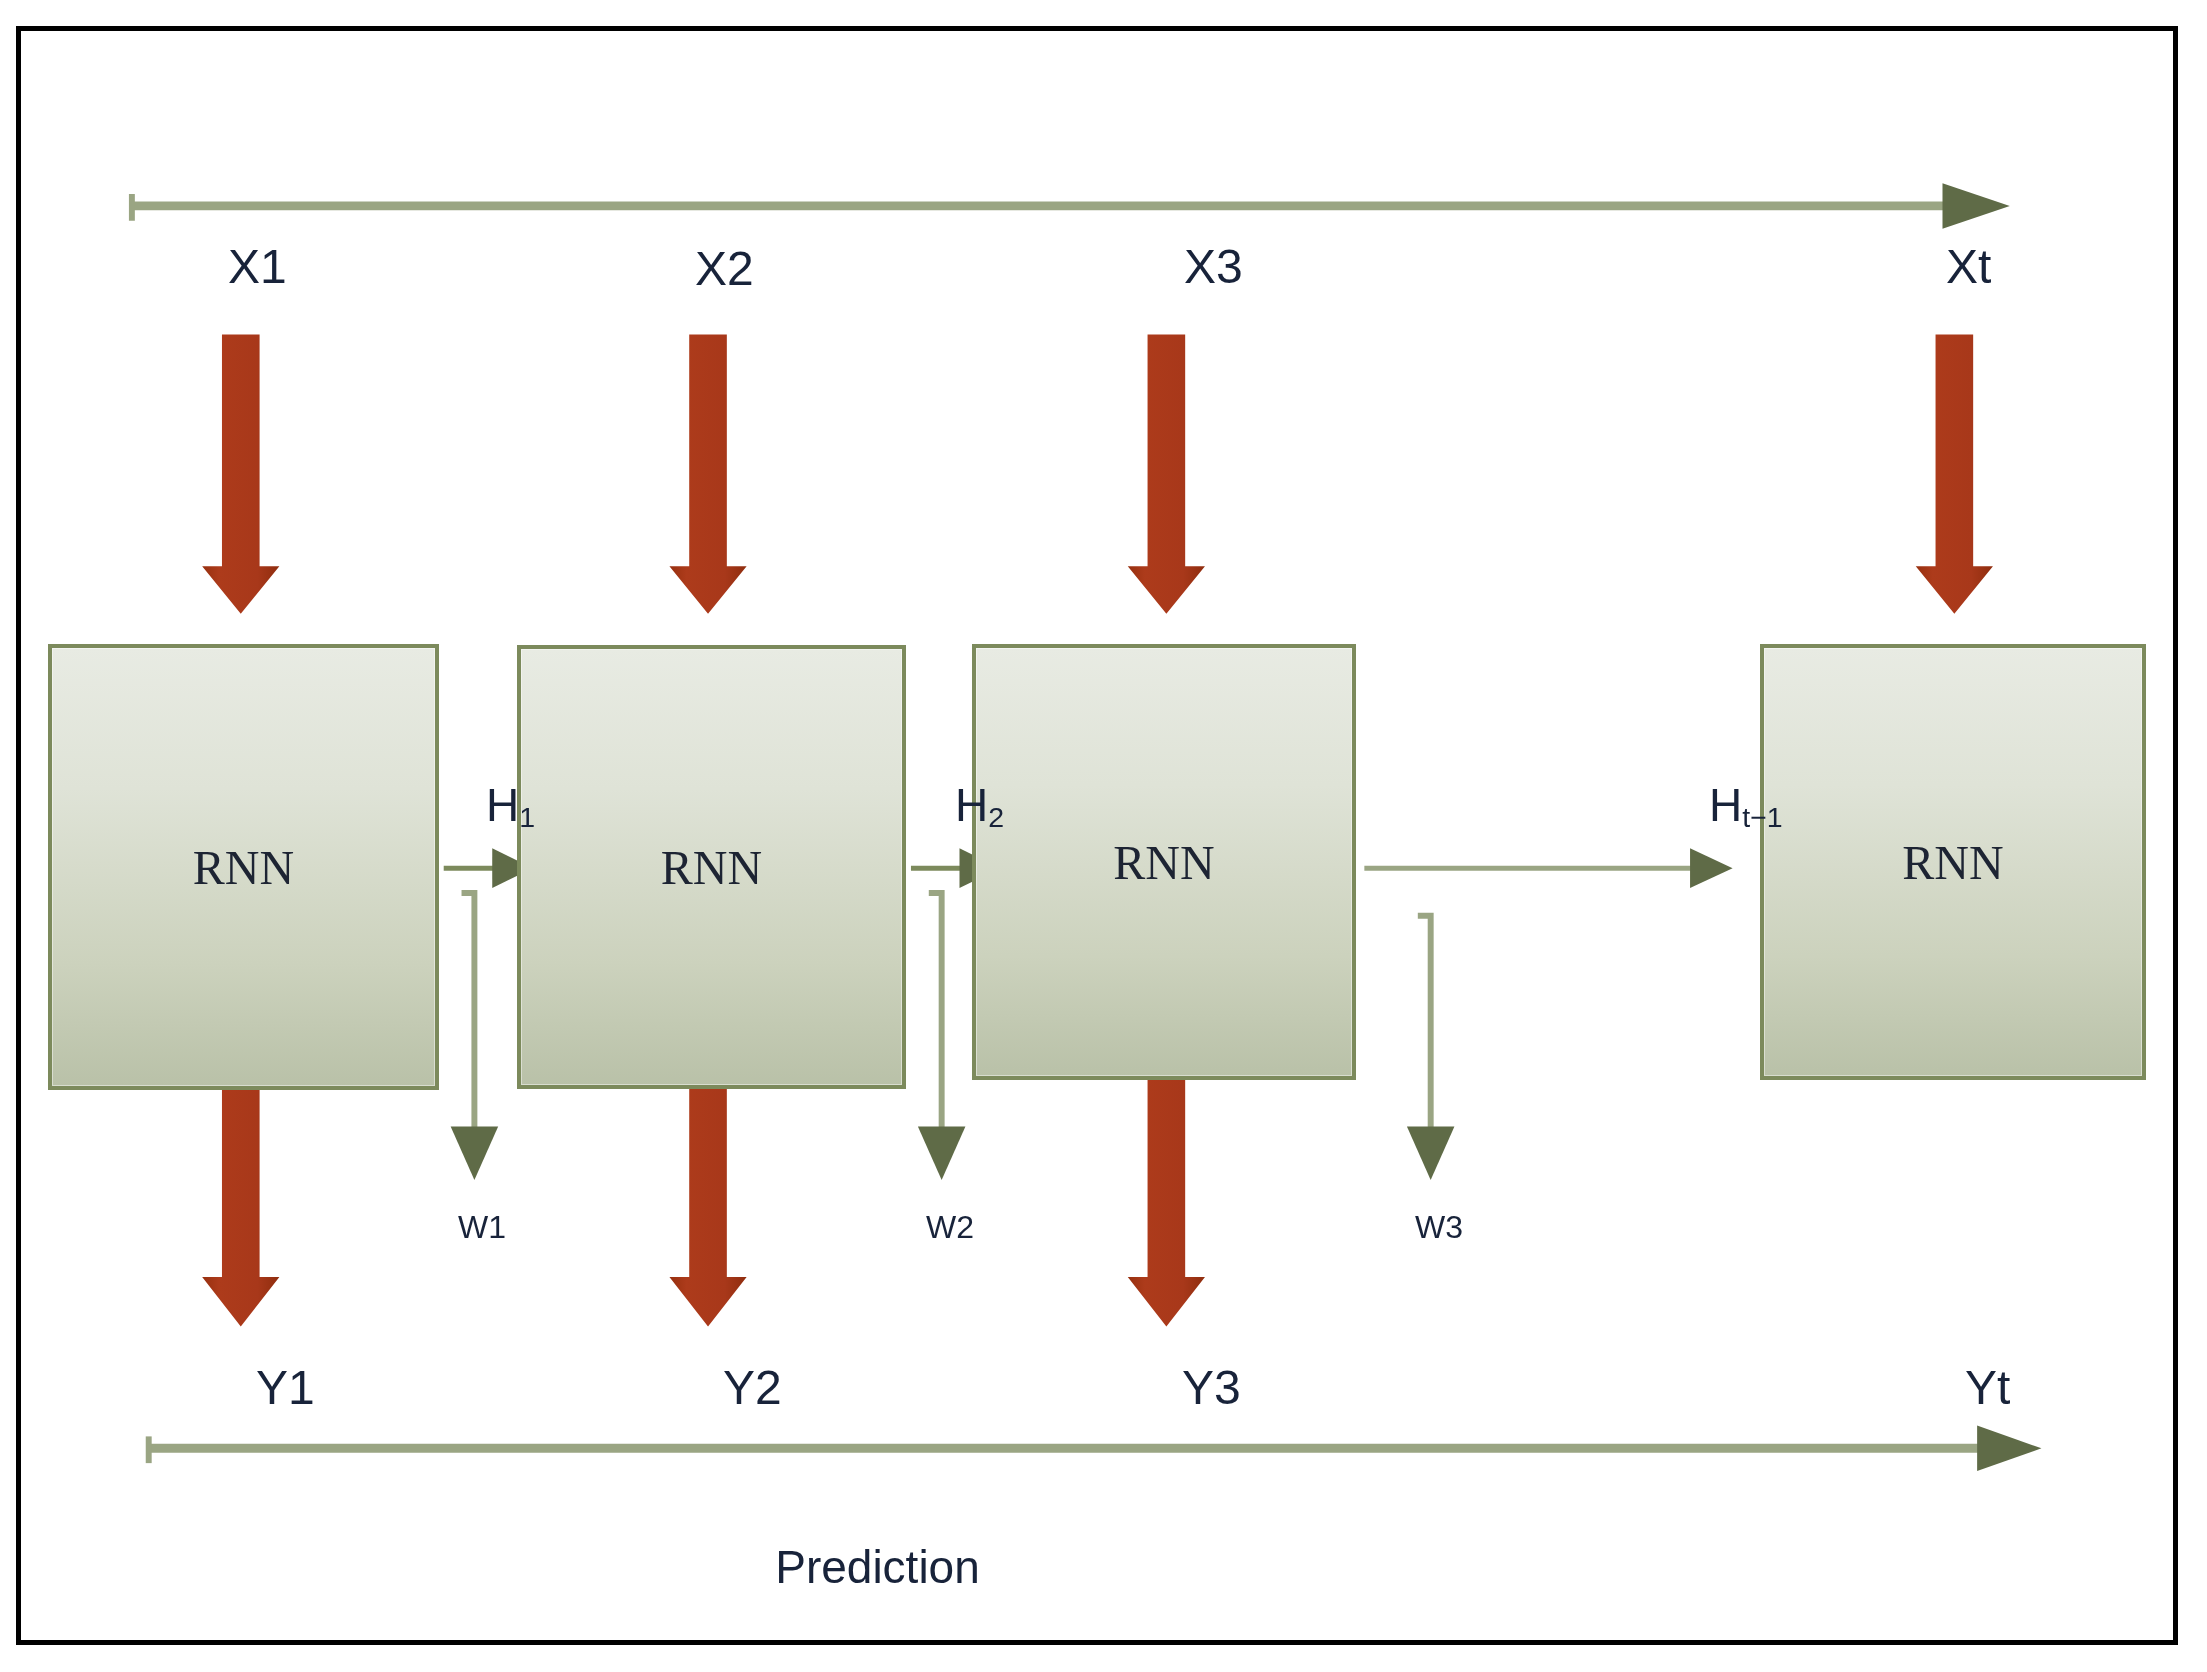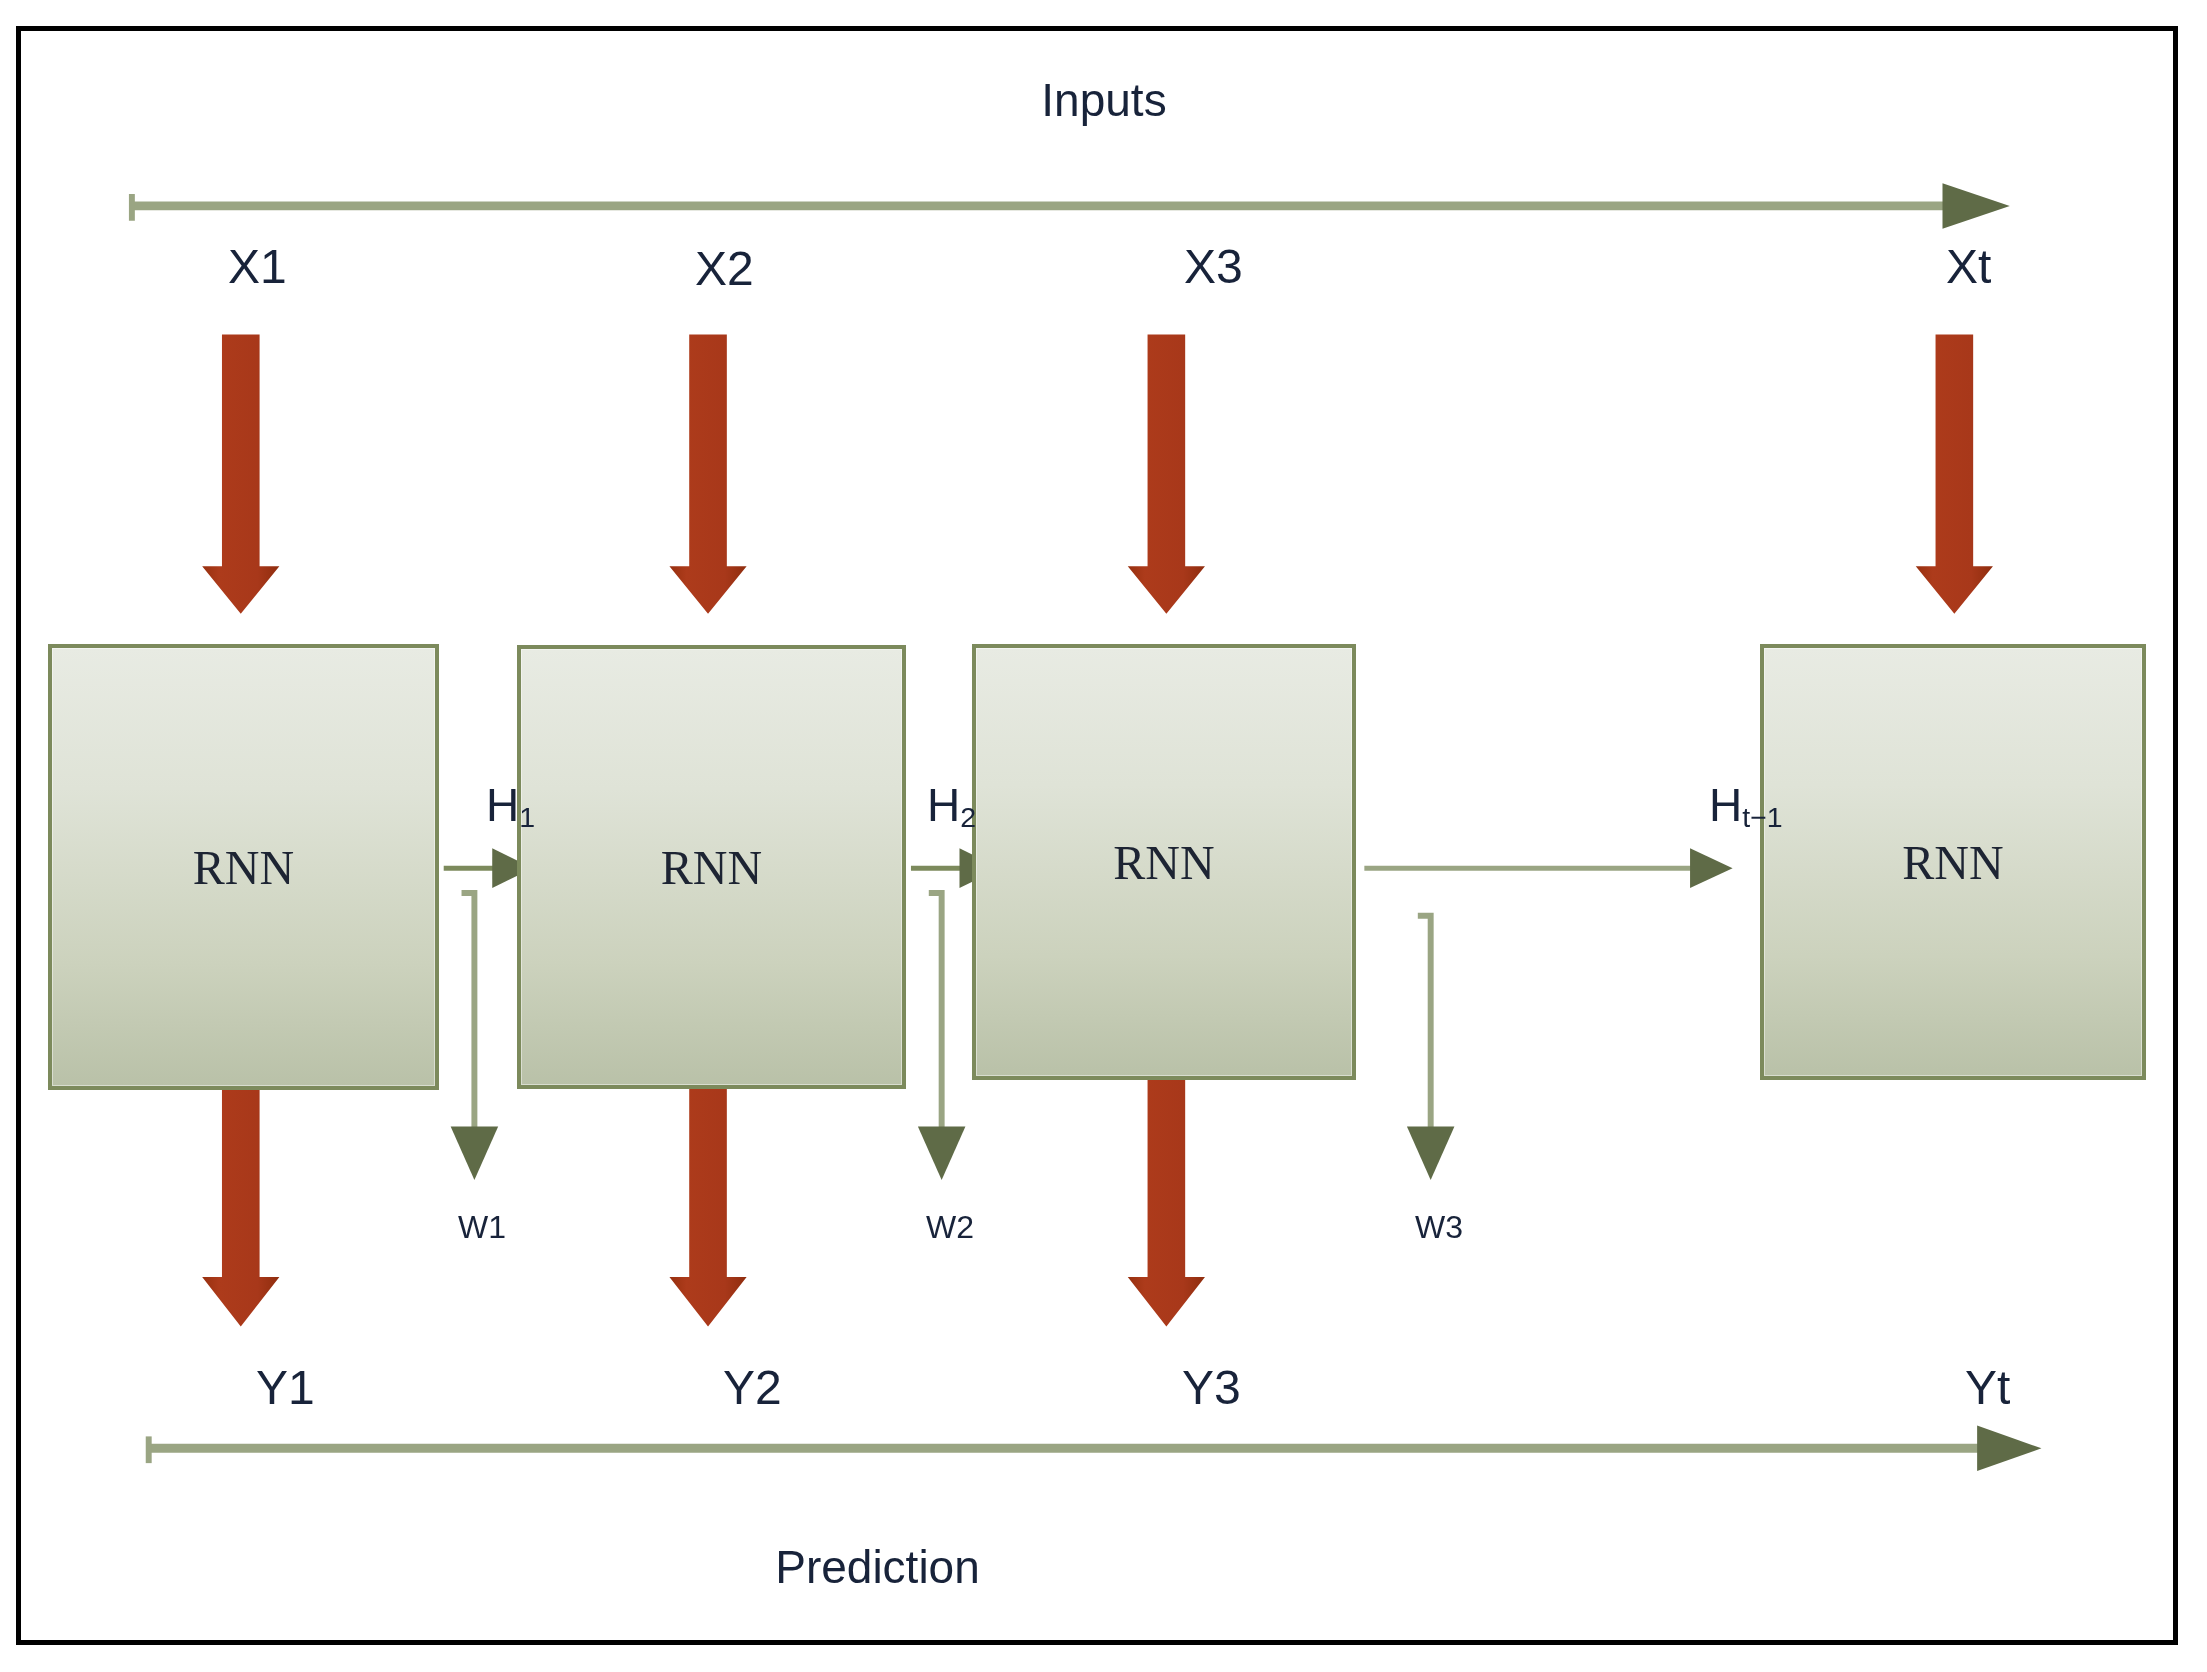--- a/index.html
+++ b/index.html
@@ -83,21 +83,20 @@
     pointer-events: none;
   }
 </style>
 </head>
 <body>
 
 <div id="stage">
 
   <div id="frame"></div>
 
-  <div class="lbl title" style="left:0; top:77px; width:2208px; text-align:center;">Inputs</div>
 
   <svg id="overlay" viewBox="0 0 2230 1689">
     <defs>
       <linearGradient id="redgrad" x1="0" y1="0" x2="1" y2="0">
         <stop offset="0%" stop-color="#97300f"></stop>
         <stop offset="22%" stop-color="#ad3b1b"></stop>
         <stop offset="72%" stop-color="#a8381a"></stop>
         <stop offset="100%" stop-color="#8f2d0e"></stop>
       </linearGradient>
     </defs>
@@ -178,21 +177,21 @@
   <div class="rnnbox" style="left:972px; top:644px; width:384px; height:436px;">
     <div class="rnntext">RNN</div>
   </div>
   <div class="rnnbox" style="left:1760px; top:644px; width:386px; height:436px;">
     <div class="rnntext">RNN</div>
   </div>
 
   <div class="lbl hlabel" style="left:450px; top:782px;">
     <span>H</span><sub>1</sub>
   </div>
-  <div class="lbl hlabel" style="left:891px; top:782px;text-align:center;">
+  <div class="lbl hlabel" style="left:919px; top:782px;text-align:center;">
     <span>H</span><sub>2</sub>
   </div>
   <div class="lbl hlabel" style="left:1673px; top:782px;">
     <span>H</span><sub>t−1</sub>
   </div>
 
   <div class="lbl wlabel" style="left:458px; top:1211px;">W1</div>
   <div class="lbl wlabel" style="left:926px; top:1211px;">W2</div>
   <div class="lbl wlabel" style="left:1415px; top:1211px;">W3</div>
 

